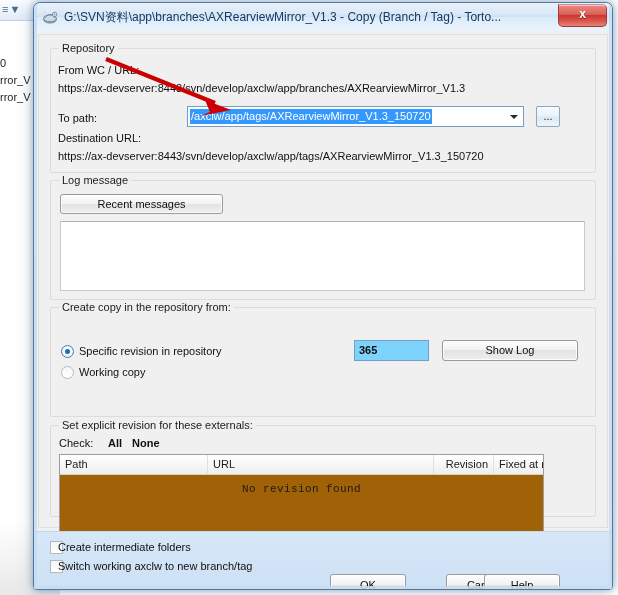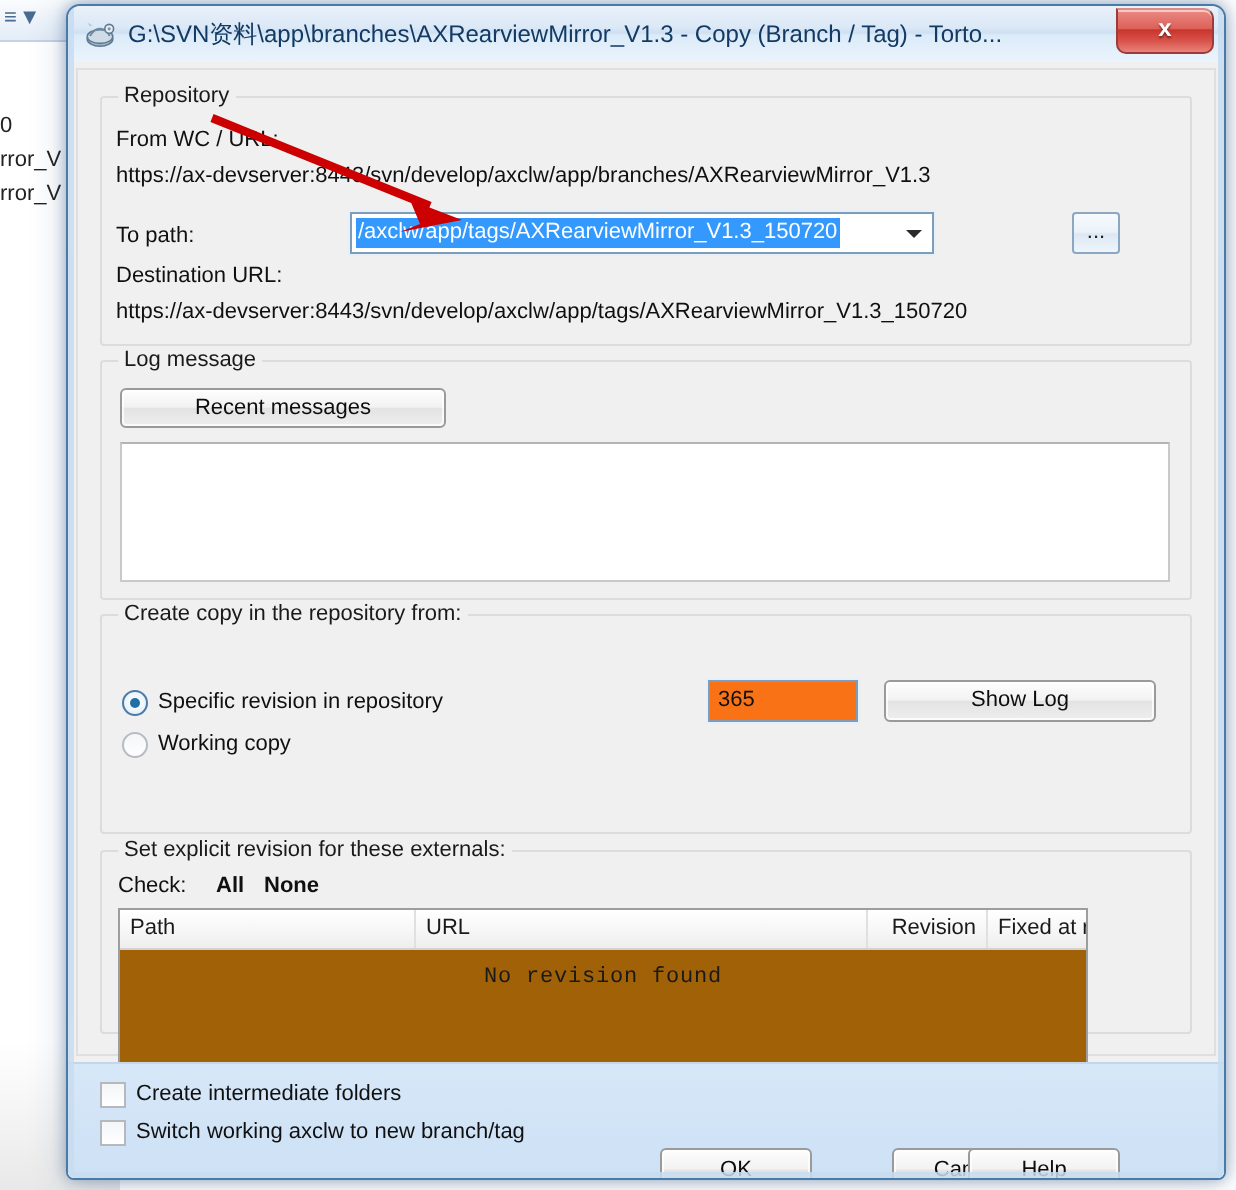--- a/index.html
+++ b/index.html
@@ -313,21 +313,21 @@
   .check-mark {
     position: absolute;
     left: 0; top: 1px;
     width: 13px; height: 13px;
     border: 1px solid #b5b9bd;
     background: linear-gradient(to bottom, #f3f5f7 0%, #ffffff 100%);
     box-sizing: border-box;
   }
   .check-label {
     position: absolute;
-    left: 18px; top: 0;
+    left: 8px; top: 0;
     line-height: 15px;
     font-size: 11px;
     color: #101010;
     white-space: nowrap;
   }
 
   
   .linkish {
     position: absolute;
     font-size: 11px;
@@ -423,21 +423,21 @@
     <div class="content-pane">
 
       <div class="group" style="left:11px; top:13px; width:546px; height:125px;">
         <span class="group-title">Repository</span>
       </div>
       <div class="lbl" style="left:19px; top:29px;">From WC / URL:</div>
       <div class="lbl" style="left:19px; top:47px;">https://ax-devserver:8443/svn/develop/axclw/app/branches/AXRearviewMirror_V1.3</div>
 
       <div class="lbl" style="left:19px; top:77px;">To path:</div>
 
-      <div class="combo" style="left:136px; top:71px; width:292px;">
+      <div class="combo" style="left:148px; top:71px; width:337px;">
         <span class="combo-text">/axclw/app/tags/AXRearviewMirror_V1.3_150720</span>
         <span class="combo-arrow"></span>
       </div>
       <div class="btn-browse" style="left:497px; top:71px;">...</div>
 
       <div class="lbl" style="left:19px; top:97px;">Destination URL:</div>
       <div class="lbl" style="left:19px; top:115px;">https://ax-devserver:8443/svn/develop/axclw/app/tags/AXRearviewMirror_V1.3_150720</div>
 
       <div class="group" style="left:11px; top:145px; width:546px; height:120px;">
         <span class="group-title">Log message</span>
@@ -453,21 +453,21 @@
       <div class="radio-row on" style="left:22px; top:309px; width:250px;">
         <span class="radio-mark"></span>
         <span class="radio-label">Specific revision in repository</span>
       </div>
 
       <div class="radio-row" style="left:22px; top:330px; width:250px;">
         <span class="radio-mark"></span>
         <span class="radio-label">Working copy</span>
       </div>
 
-      <div class="combo" style="left:315px; top:305px; width:75px; background:#f97316;">
+      <div class="combo" style="left:315px; top:305px; width:75px; background:#7dd3fc;font-weight:bold;">
         <span style="position:absolute;left:4px;top:3px;font-size:11px;color:#101010;">365</span>
       </div>
 
       <div class="btn" style="left:403px; top:305px; width:136px; height:21px; line-height:19px;">Show Log</div>
 
       <div class="group" style="left:11px; top:390px; width:546px; height:92px;">
         <span class="group-title">Set explicit revision for these externals:</span>
       </div>
 
       <div class="lbl" style="left:20px; top:402px;">Check:</div>

